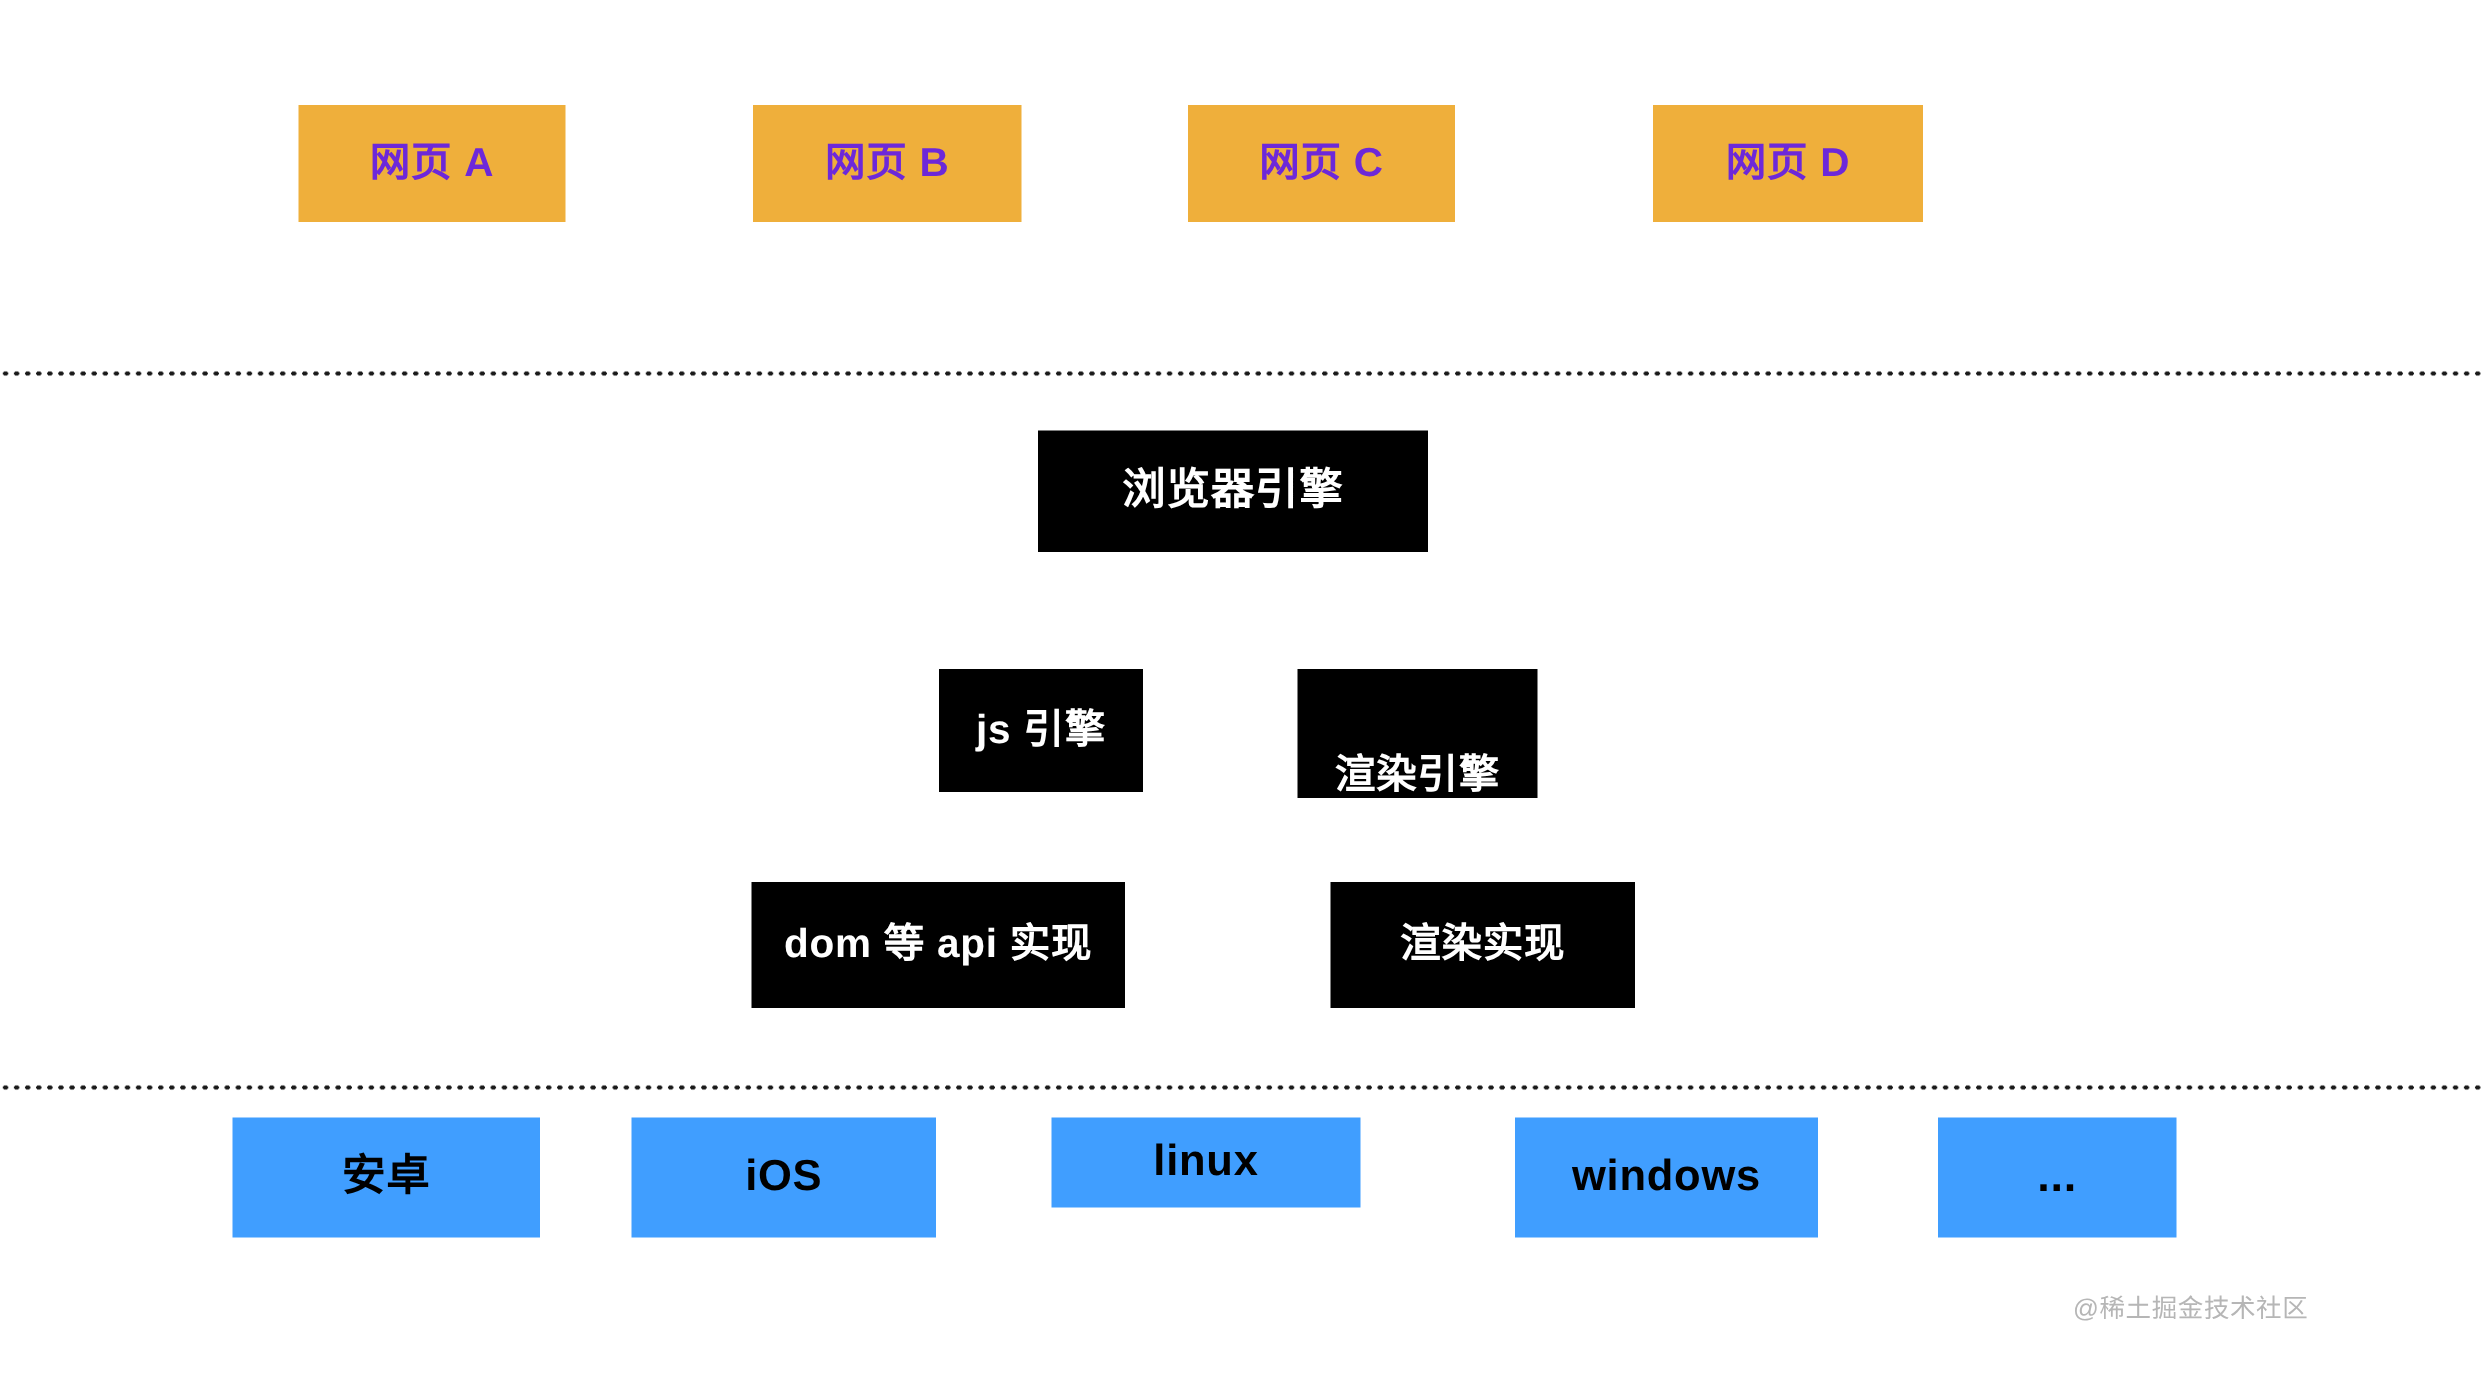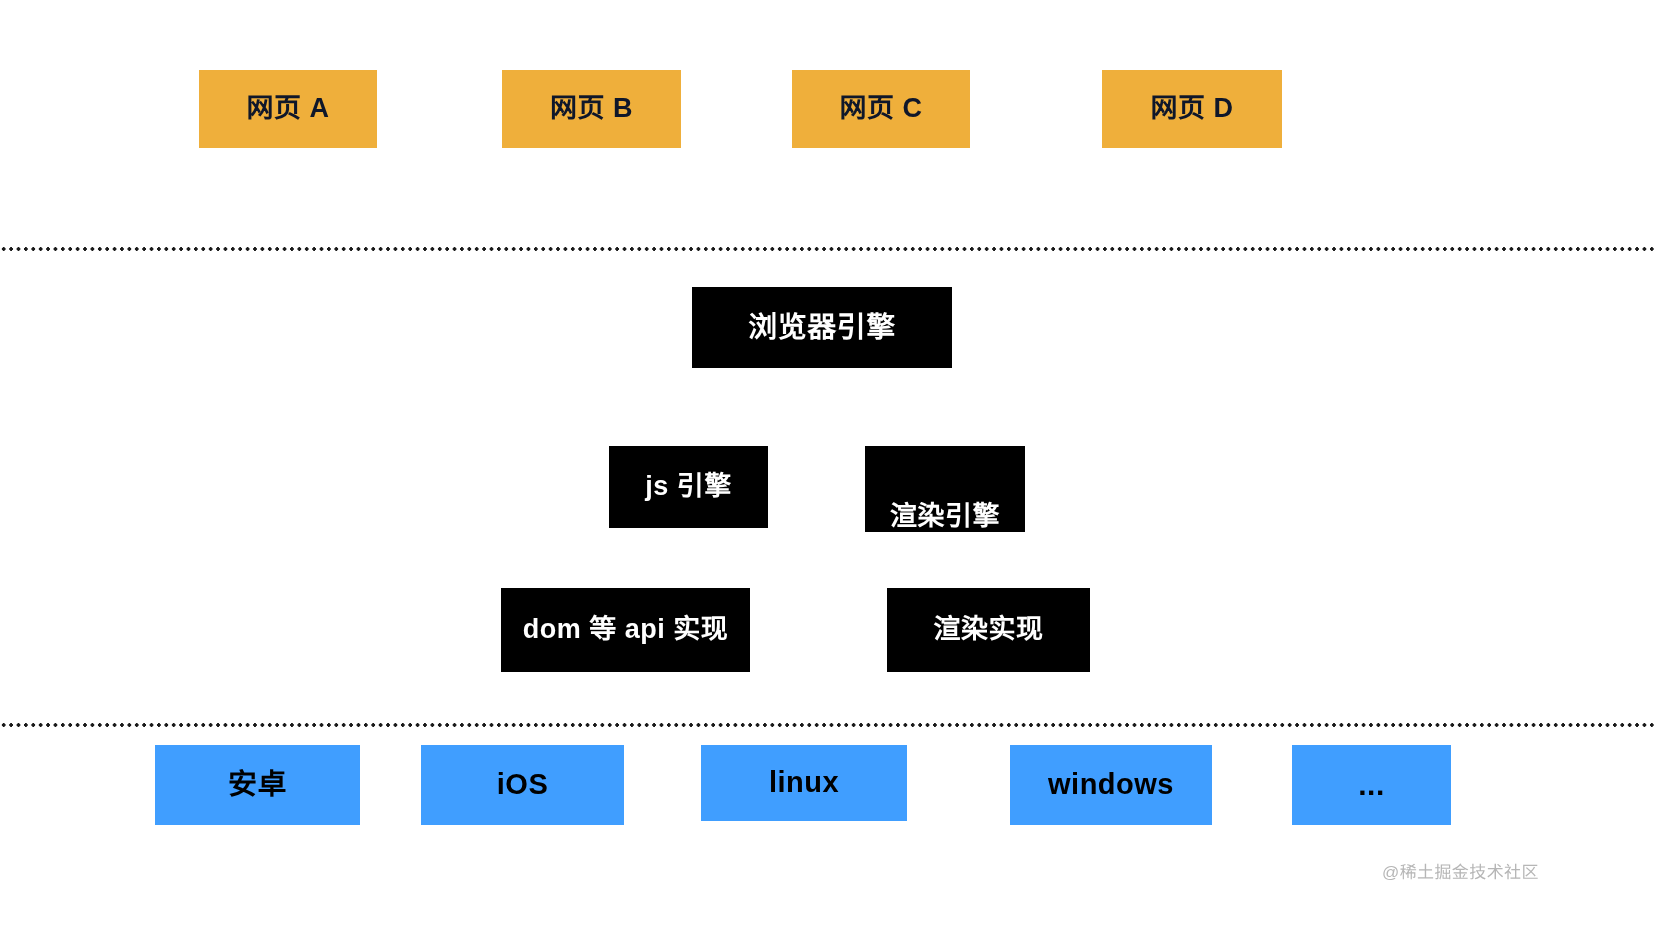--- a/index.html
+++ b/index.html
@@ -28,21 +28,21 @@
     justify-content: center;
     text-align: center;
     box-sizing: border-box;
     line-height: 1.15;
     white-space: nowrap;
   }
 
   
   .node.page {
     background: #efaf3b;
-    color: #0f172a;
+    color: #6d28d9;
     font-size: 27px;
     font-weight: 700;
     letter-spacing: 0.5px;
   }
 
   
   .node.engine {
     background: #000000;
     color: #ffffff;
     font-size: 27px;
@@ -105,42 +105,42 @@
 
   <div id="dividers">
       <div class="divider" style="top: 247px;"></div>
       <div class="divider" style="top: 723px;"></div>
     </div>
 
   <div id="layer-engines">
       <div class="node engine root" style="left: 692px; top: 287px; width: 260px; height: 81px;">
         <span>浏览器引擎</span>
       </div>
-      <div class="node engine" style="left: 609px; top: 446px; width: 159px; height: 82px;">
+      <div class="node engine" style="left: 626px; top: 446px; width: 136px; height: 82px;">
         <span>js 引擎</span>
       </div>
       <div class="node engine" style="left: 865px; top: 446px; width: 160px; height: 86px; align-items: flex-end;">
         <span>渲染引擎</span>
       </div>
       <div class="node engine" style="left: 501px; top: 588px; width: 249px; height: 84px;">
         <span>dom 等 api 实现</span>
       </div>
       <div class="node engine" style="left: 887px; top: 588px; width: 203px; height: 84px;">
         <span>渲染实现</span>
       </div>
     </div>
 
   <div id="layer-os">
       <div class="node os" style="left: 155px; top: 745px; width: 205px; height: 80px;">
         <span>安卓</span>
       </div>
       <div class="node os" style="left: 421px; top: 745px; width: 203px; height: 80px;">
         <span>iOS</span>
       </div>
-      <div class="node os" style="left: 701px; top: 745px; width: 206px; height: 76px;">
+      <div class="node os" style="left: 701px; top: 745px; width: 206px; height: 60px;">
         <span>linux</span>
       </div>
       <div class="node os" style="left: 1010px; top: 745px; width: 202px; height: 80px;">
         <span>windows</span>
       </div>
       <div class="node os ellipsis" style="left: 1292px; top: 745px; width: 159px; height: 80px;">
         <span>...</span>
       </div>
     </div>
 

